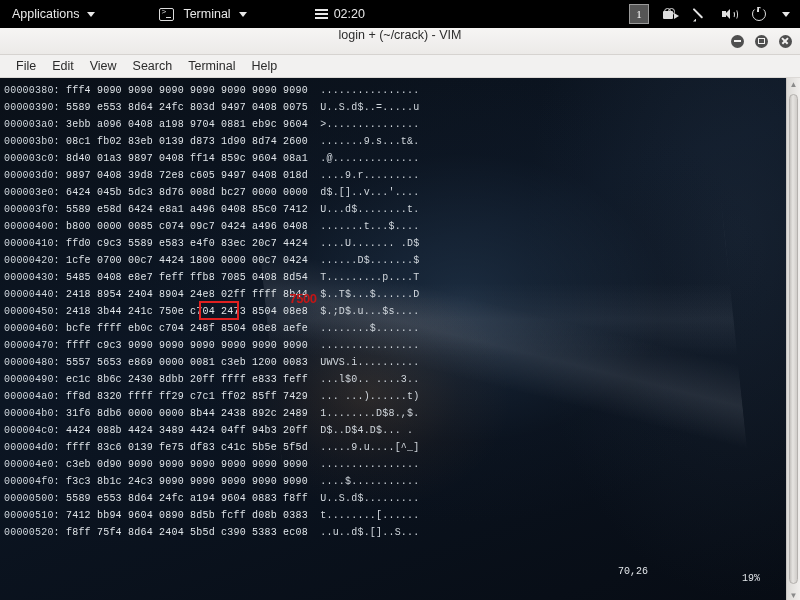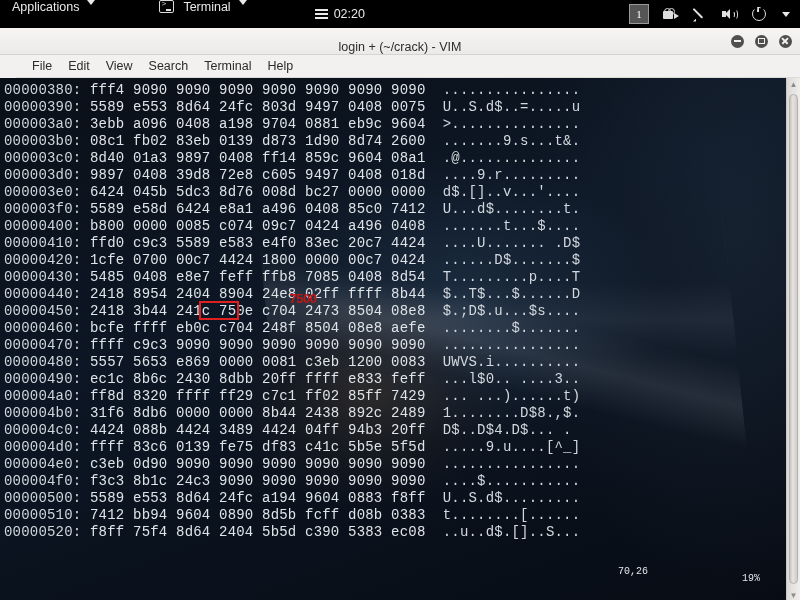--- a/index.html
+++ b/index.html
@@ -28,21 +28,21 @@
     background: #000000;
     display: flex;
     align-items: center;
     color: #e8e8e8;
     font-size: 12.5px;
     box-sizing: border-box;
     z-index: 50;
   }
   .panel-menu {
     display: flex;
-    align-items: flex-start;
+    align-items: center;
     gap: 6px;
     padding: 0 10px;
     height: 28px;
     cursor: default;
     white-space: nowrap;
   }
   .panel-menu:first-child { padding-left: 12px; }
   .caret {
     display: inline-block;
     width: 0; height: 0;
@@ -171,21 +171,21 @@
     height: 572px;
     background: #f2f1f0;
     box-sizing: border-box;
     overflow: hidden;
   }
   .titlebar {
     height: 26px;
     background: linear-gradient(#f6f5f4, #eceae8);
     border-bottom: 1px solid #d6d3d0;
     display: flex;
-    align-items: flex-end;
+    align-items: flex-start;
     justify-content: center;
     position: relative;
   }
   .title-text {
     font-size: 12.5px;
     color: #2d2d2d;
     font-family: "Liberation Sans", sans-serif;
   }
   .winbtns {
     position: absolute;
@@ -211,21 +211,20 @@
   .winbtn.close .g2 { transform: rotate(-45deg); }
 
   .menubar {
     height: 22px;
     background: #f2f1f0;
     display: flex;
     align-items: center;
     padding-left: 8px;
     gap: 0px;
     border-bottom: 1px solid #dcd9d6;
-    margin-left: 16px;
   }
   .menubar span {
     font-size: 12.5px;
     color: #2b2b2b;
     padding: 2px 8px;
     cursor: default;
   }
 
   
   .term {
@@ -257,21 +256,21 @@
     content:"";
     position:absolute;
     left: 30%; top: 42%;
     width: 40%; height: 46%;
     background: radial-gradient(ellipse 200px 160px at 40% 40%, rgba(196,128,60,0.16) 0%, rgba(150,90,40,0.05) 45%, rgba(0,0,0,0) 72%);
   }
   .term-inner {
     position: relative;
     padding: 4px 0 0 4px;
     font-family: "Liberation Mono", "DejaVu Sans Mono", monospace;
-    font-size: 14px;
+    font-size: 10px;
     line-height: 17px;
     color: #d8dde2;
     letter-spacing: 0.2px;
     white-space: pre;
     z-index: 2;
   }
   .hexline { height: 17px; }
   .hl-off { color: #cfd6dc; }
   .hl-hex { color: #dfe4e8; }
   .hl-asc { color: #d2d8de; }

